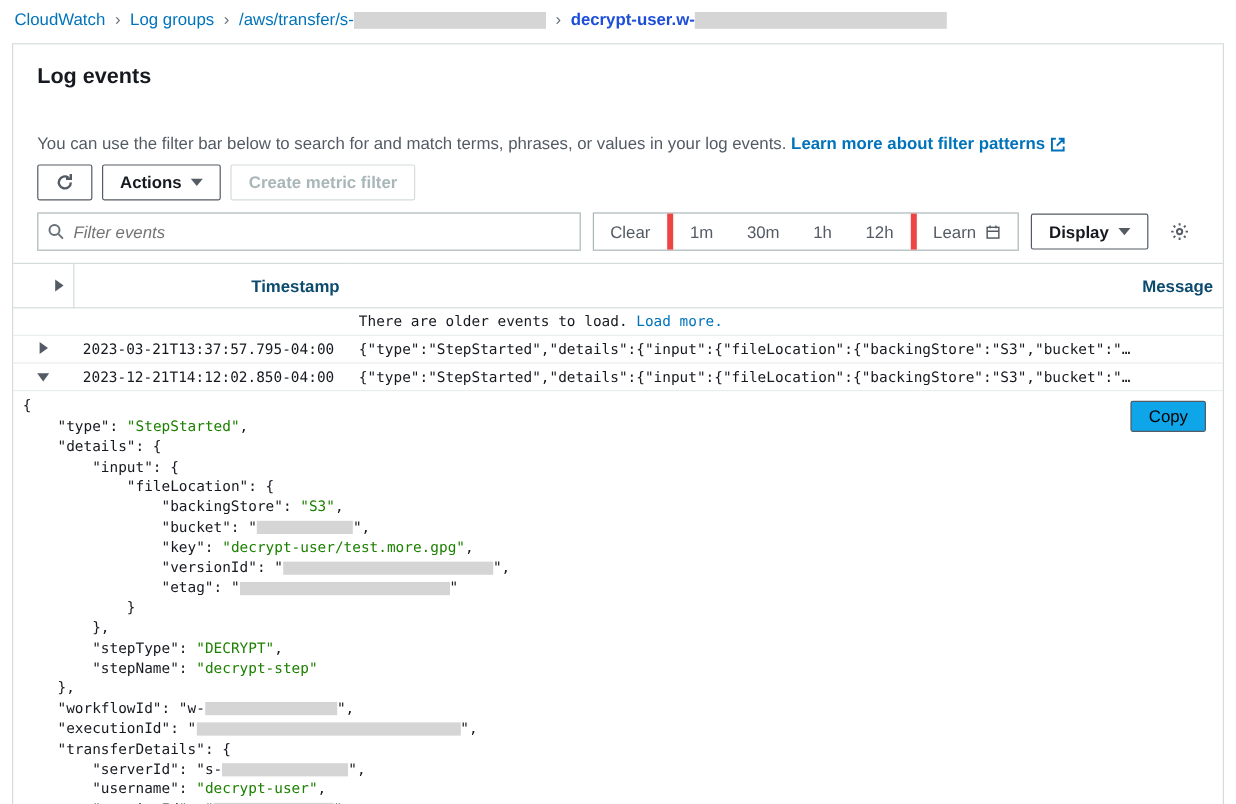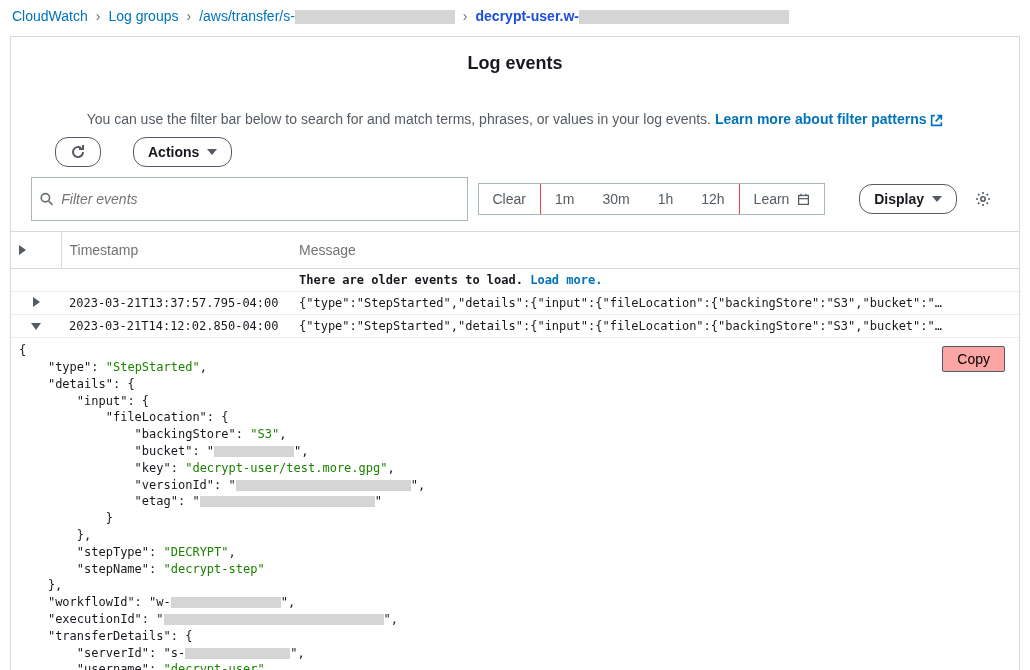--- a/index.html
+++ b/index.html
@@ -5,53 +5,53 @@
   * { box-sizing: border-box; margin: 0; padding: 0; }
   body { font-family: "Amazon Ember", "Helvetica Neue", Arial, sans-serif; font-size: 14px; color: #16191f; background: #fff; }
   
   .breadcrumb { padding: 8px 12px; display: flex; align-items: center; gap: 8px; font-size: 14px; }
   .breadcrumb a { color: #0073bb; text-decoration: none; text-align: right; }
   .breadcrumb .chev { color: #687078; }
   .breadcrumb .cur { color: #1d4ed8; font-weight: 700; }
   .redacted-inline { display:inline-block; background:#d5d5d5; height:14px; vertical-align:middle; }
   
   .panel { border: 1px solid #d5dbdb; margin: 4px 10px 10px 10px; }
-  .panel-head { padding: 16px 20px 0 20px; text-align: center; }
+  .panel-head { padding: 16px 20px 0 20px; }
   .panel-head h1 { font-size: 18px; font-weight: 700; color: #16191f; margin-bottom: 4px; }
   .panel-head p { font-size: 14px; color: #545b64; margin-top: 37px; }
   .panel-head a { color: #0073bb; text-decoration: none; font-weight: 700; }
   
   .toolbar { padding: 10px 20px; display: flex; gap: 8px; }
-  .btn { border: 1px solid #545b64; background: #fff; padding: 6px 14px; font-size: 14px; cursor: pointer; display: inline-flex; align-items: center; gap: 8px; border-radius: 13px; color:#16191f; font-weight:700;margin-left:24px; }
+  .btn { border: 1px solid #545b64; background: #fff; padding: 6px 14px; font-size: 14px; cursor: pointer; display: inline-flex; align-items: center; gap: 8px; border-radius: 2px; color:#16191f; font-weight:700; }
   .btn.disabled { color: #aab7b8; border-color: #d5dbdb; cursor: default; }
   .caret-down { width:0; height:0; border-left:5px solid transparent; border-right:5px solid transparent; border-top:6px solid #545b64; }
   
   .filterbar { padding: 0 20px 10px 20px; display: flex; gap: 10px; align-items: center; }
-  .filter-input { flex: 1; display:flex; align-items:center; border:1px solid #aab7b8; padding:4px 8px; height:44px; }
+  .filter-input { flex: 1; display:flex; align-items:center; border:1px solid #aab7b8; padding:4px 8px; height:32px; }
   .filter-input input { border:none; outline:none; font-size:14px; width:100%; font-style:italic; color:#687078; }
   .search-icon { width:14px; height:14px; margin-right:8px; }
   .timerange { display:flex; border:1px solid #aab7b8; height:32px; }
   .timerange .tcell { padding:0 14px; display:flex; align-items:center; font-size:14px; color:#545b64; cursor:pointer;text-align:center; }
-  .timerange .sep { border-left:1px solid #ef4444; }
+  .timerange .sep { border-left:5px solid #ef4444; }
   
   .icon-col { width:50px; text-align:center; }
   .ts-col { width:230px; }
   table.events { width:100%; border-collapse: collapse; font-size:14px; }
-  table.events thead th { text-align:left; padding:10px 8px; color:#737373; font-weight:400; border-bottom:1px solid #d5dbdb; border-top:1px solid #d5dbdb; }
+  table.events thead th { text-align:right; padding:10px 8px; color:#0c4a6e; font-weight:700; border-bottom:1px solid #d5dbdb; border-top:1px solid #d5dbdb; }
   table.events thead th.icon-col { border-right:1px solid #d5dbdb; }
   table.events td { padding:4px 8px; font-family: Monaco, Consolas, monospace; font-size:12px; color:#16191f; vertical-align:top; border-bottom:1px solid #eaeded; }
   table.events td.msg { white-space: nowrap; overflow:hidden; text-overflow: ellipsis; max-width: 1px; }
-  .older-row td { font-family: inherit; font-size:14px; color:#16191f;font-weight:bold; }
+  .older-row td { font-family: inherit; font-size:14px; color:#16191f; }
   .older-row a { color:#0073bb; text-decoration:none; }
   .tri-right { display:inline-block; width:0; height:0; border-top:5px solid transparent; border-bottom:5px solid transparent; border-left:7px solid #545b64; cursor:pointer; }
   .tri-down { display:inline-block; width:0; height:0; border-left:5px solid transparent; border-right:5px solid transparent; border-top:7px solid #545b64; cursor:pointer; }
   
   .expanded-row td { font-family: Monaco, Consolas, monospace; font-size:12px; line-height:1.4; padding: 6px 8px 10px 70px; position:relative; }
   .json-block { white-space: pre; }
-  .copy-btn { position:absolute; right:14px; top:8px; border:1px solid #545b64; background:#fca5a5; padding:4px 14px; font-size:14px; cursor:pointer; border-radius:2px; font-family:"Amazon Ember",Arial,sans-serif; }
+  .copy-btn { position:absolute; right:14px; top:8px; border:1px solid #545b64; background:#0ea5e9; padding:4px 14px; font-size:14px; cursor:pointer; border-radius:2px; font-family:"Amazon Ember",Arial,sans-serif; }
   .jk { color:#16191f; }
   .js { color:#1d8102; }
   .grey { display:inline-block; background:#d5d5d5; height:11px; vertical-align:middle; }
   .gear-btn { border:1px solid #fff; background:#fff; width:32px; height:32px; display:flex; align-items:center; justify-content:center; cursor:pointer; }
   .ext-icon { display:inline-block; vertical-align:text-bottom; }
 </style>
 </head>
 <body>
 
 <div class="breadcrumb">
@@ -76,20 +76,23 @@
 
   <div class="toolbar">
     <button class="btn">
       <svg width="16" height="16" viewBox="0 0 16 16">
           <path fill="none" stroke="#545b64" stroke-width="2" d="M13 8a5 5 0 1 1-2-4M13 1v4h-4"></path>
         </svg>
     </button>
     <button class="btn">
       <span>Actions</span>
       <span class="caret-down"></span>
+    </button>
+    <button class="btn disabled">
+      <span>Create metric filter</span>
     </button>
   </div>
 
   <div class="filterbar">
     <div class="filter-input">
       <svg class="search-icon" viewBox="0 0 16 16">
           <circle cx="6.5" cy="6.5" r="5" fill="none" stroke="#687078" stroke-width="2"></circle>
           <line x1="10.5" y1="10.5" x2="15" y2="15" stroke="#687078" stroke-width="2"></line>
         </svg>
       <input type="text" placeholder="Filter events" style="">
@@ -138,21 +141,21 @@
           <td></td>
         <td><span>There are older events to load. </span><a href="#">Load more.</a></td>
       </tr>
       <tr>
         <td class="icon-col"><span class="tri-right"></span></td>
         <td>2023-03-21T13:37:57.795-04:00</td>
         <td class="msg">{"type":"StepStarted","details":{"input":{"fileLocation":{"backingStore":"S3","bucket":"<span class="grey" style="width:80px"></span>","key":"decry…</td>
       </tr>
       <tr>
         <td class="icon-col"><span class="tri-down"></span></td>
-        <td>2023-03-21T14:12:02.850-04:00</td>
+        <td>2023-12-21T14:12:02.850-04:00</td>
         <td class="msg">{"type":"StepStarted","details":{"input":{"fileLocation":{"backingStore":"S3","bucket":"<span class="grey" style="width:80px"></span>","key":"decry…</td>
       </tr>
       <tr class="expanded-row">
         <td colspan="3">
           <button class="copy-btn">Copy</button>
 <div class="json-block">{
     <span class="jk">"type"</span>: <span class="js">"<span>StepStarted</span>"</span>,
     <span class="jk">"details"</span>: {
         <span class="jk">"input"</span>: {
             <span class="jk">"fileLocation"</span>: {

